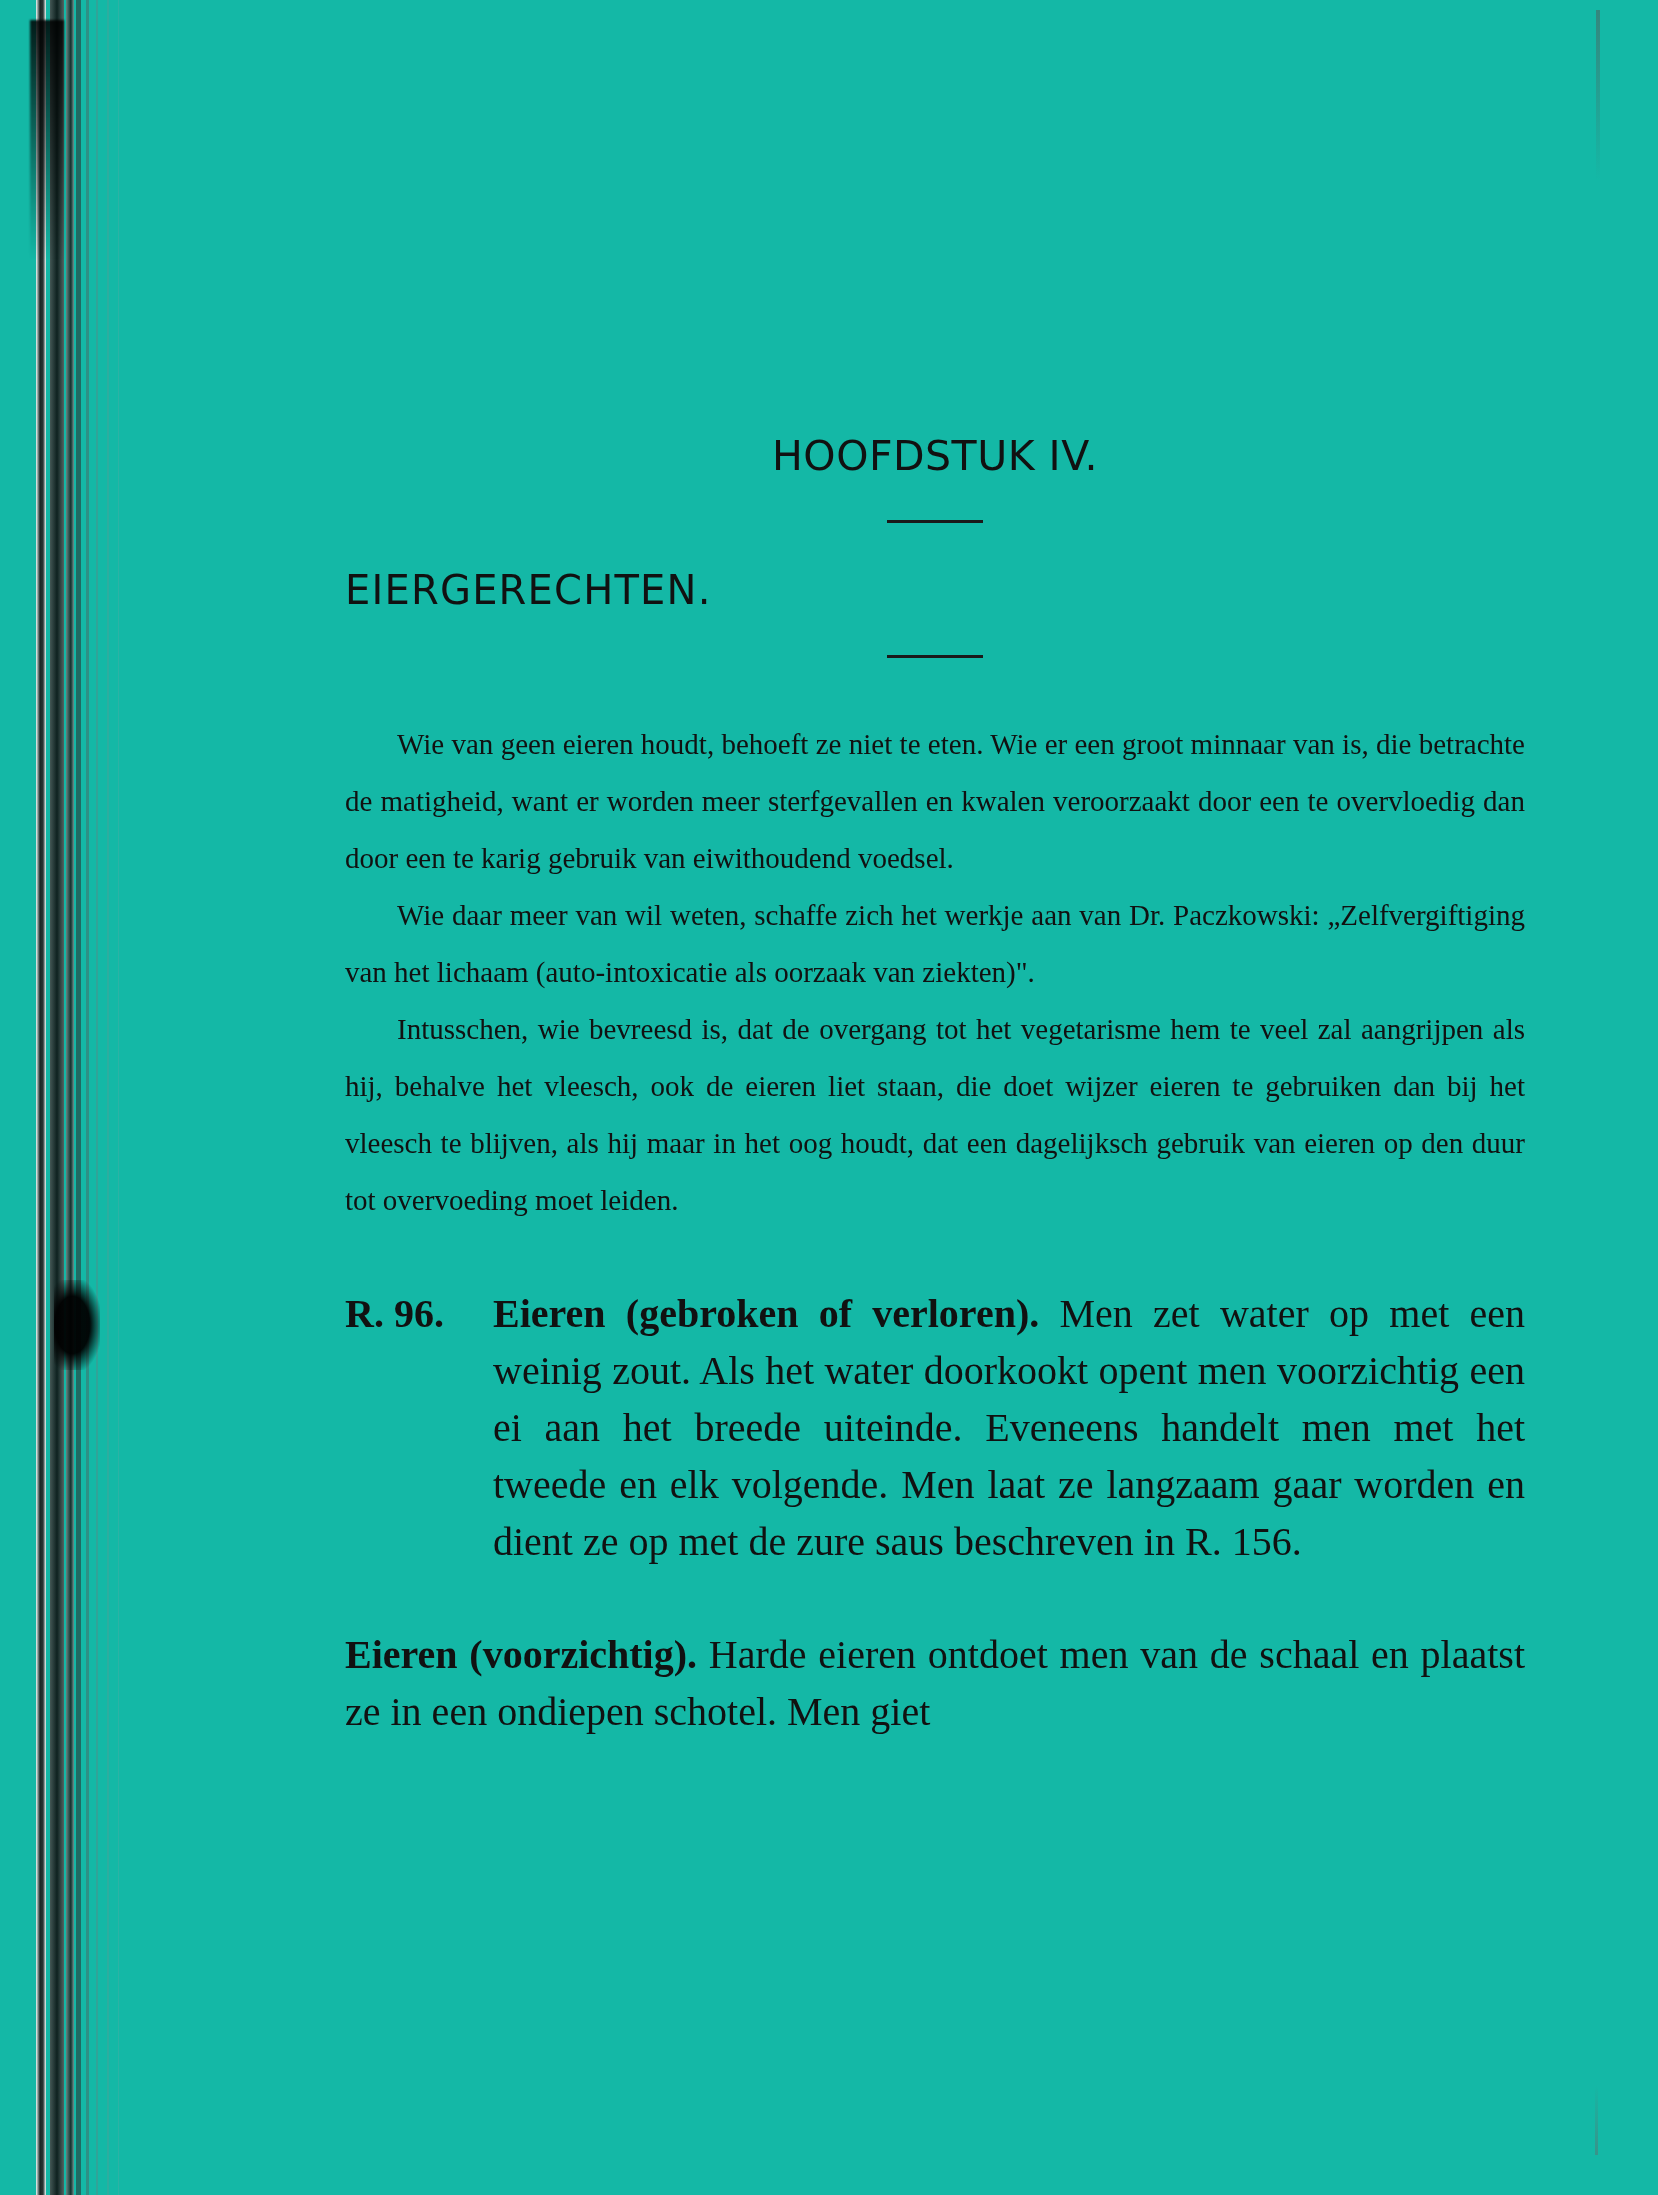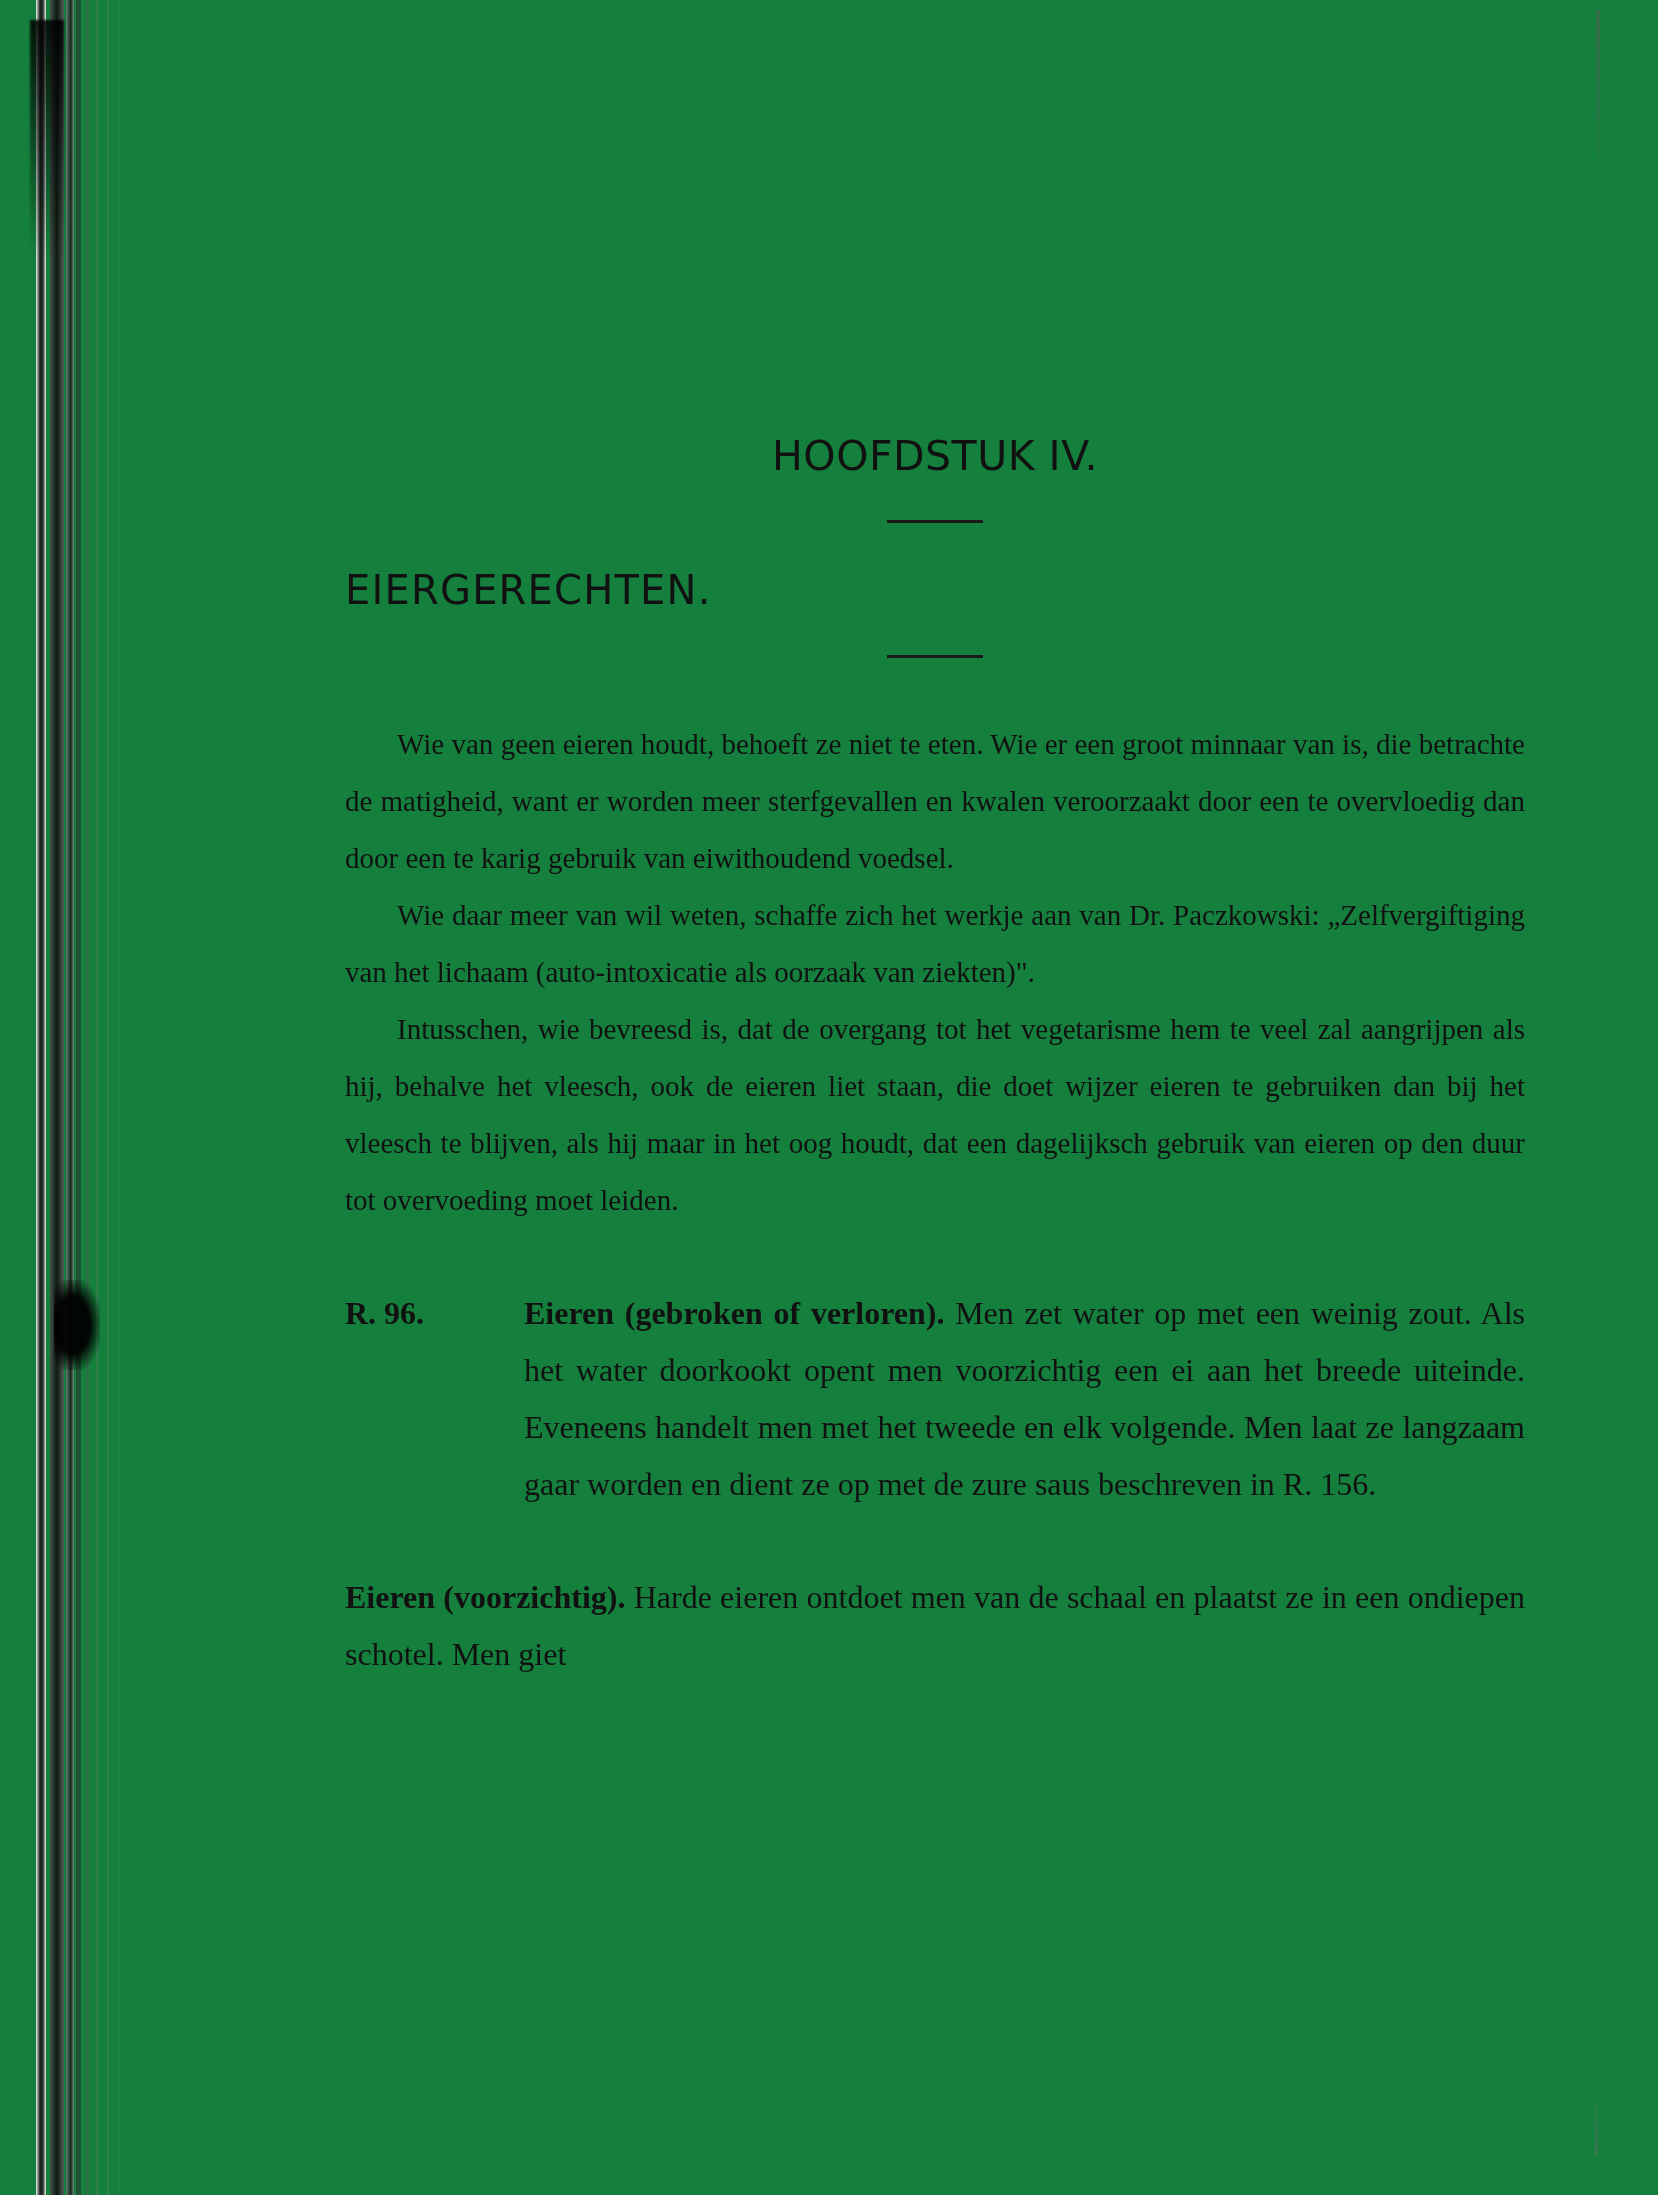--- a/index.html
+++ b/index.html
@@ -4,21 +4,21 @@
 <style>
   html, body {
     margin: 0;
     padding: 0;
     background: #ffffff;
   }
   .page {
     position: relative;
     width: 1658px;
     height: 2195px;
-    background: #15803d;
+    background: #14b8a6;
     overflow: hidden;
     font-family: "Liberation Serif", serif;
     color: #111111;
   }
 
   
   .scan-edge {
     position: absolute;
     left: 0;
     top: 0;
@@ -123,23 +123,22 @@
     text-indent: 52px;
     margin: 0;
     -webkit-hyphens: none;
     hyphens: none;
   }
   p.first { margin-top: 58px; }
 
   .recipe {
     display: flex;
     margin-top: 56px;
-    font-size: 32px;
+    font-size: 40px;
     line-height: 57px;
-    gap: 31px;
   }
   .recipe .num {
     flex: 0 0 148px;
     font-weight: bold;
     white-space: nowrap;
     font-family: "Liberation Serif", serif;
   }
   .recipe .txt {
     flex: 1 1 auto;
     text-align: justify;

